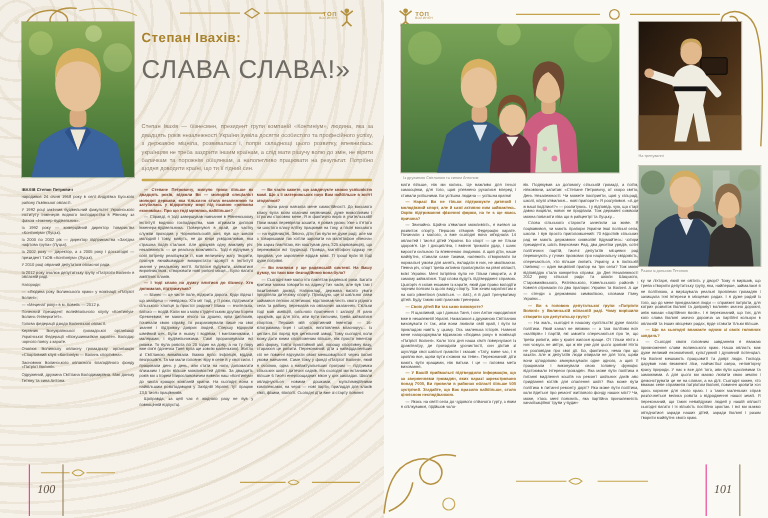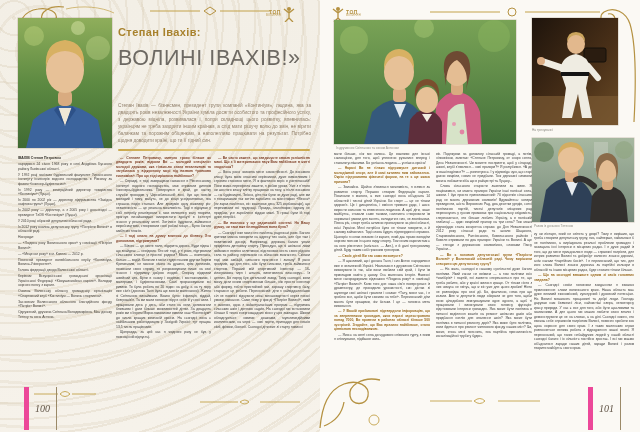--- a/index.html
+++ b/index.html
@@ -28,21 +28,21 @@
   .caption{font-size:3.2px;color:#8c8a82;}
   
   .photo{display:block;box-shadow:0 0 0 .5px rgba(120,100,70,.35);}
   
   .logo{display:flex;align-items:center;gap:2px;color:#b59242;}
   .logo .txt{line-height:1;}
   .logo .l1{font-size:5px;font-weight:bold;letter-spacing:.5px;}
   .logo .l2{font-size:2.6px;letter-spacing:.3px;}
   
   .pageno{font-family:"Liberation Serif",serif;font-style:italic;font-size:10px;color:#5e5143;
-    padding:16px 6px;border-left:5px solid #ec4899;border-right:1px solid #9b8a68;}
+    padding:16px 6px;border-left:1px solid #ec4899;border-right:1px solid #9b8a68;}
 </style>
 </head>
 <body>
 
 <div class="spread">
   <div class="page-left-bg"></div>
   <div class="page-right-bg"></div>
 
   <svg class="abs" style="left:16px;top:3px;" width="100" height="34" viewBox="0 0 100 34">
     <path d="M4,32 C2,18 8,8 22,6 C34,4 42,10 40,16 C38,22 28,22 26,16 C24,10 32,2 48,4" fill="none" stroke="#b59242" stroke-width="1.2"></path>
@@ -97,21 +97,21 @@
     <path d="M40,90 L47,108 L54,90 Z" fill="#eee7d6"></path>
     <path d="M36,92 L47,108 L40,88 Z" fill="#2d5188"></path>
     <path d="M58,92 L47,108 L54,88 Z" fill="#2d5188"></path>
     <rect x="40" y="72" width="14" height="16" rx="5" fill="#d9ab80"></rect>
     <ellipse cx="47" cy="52" rx="19" ry="23" fill="#e7c197"></ellipse>
     <path d="M28,50 Q26,24 47,22 Q68,24 66,50 Q64,34 47,33 Q30,34 28,50 Z" fill="#d8b163"></path>
   </svg>
 
   <div class="abs kicker" style="left:118px;top:26px;">Степан Івахів:</div>
   <div class="abs title" style="left:118px;top:46px;">
-    <div>ВОЛИНІ ІВАХІВ!»</div>
+    <div>СЛАВА СЛАВА!»</div>
   </div>
   <div class="abs lead" style="left:118px;top:102px;">Степан Івахів — бізнесмен, президент групи компаній «Континіум», людина, яка за двадцять років незалежності України зуміла досягти особистого та професійного успіху, з державою міцніла, розвивалася і, попри складнощі цього розвитку, впевнилась: українцям не треба заздрити іншим країнам, а слід мати рішучу волю до змін, не вірити балачкам та порожнім обіцянкам, а наполегливо працювати на результат. Потрібно щодня доводити країні, що ти її гідний син.</div>
   <div class="abs goldrule" style="left:118px;top:149px;width:192px;"></div>
 
   <div class="abs col" style="left:18px;top:156px;width:94px;height:232px;">
     <div class="bio-name">ІВАХІВ Степан Петрович</div>
     <div>
         <p class="para bio">народився 24 січня 1968 року в селі Андріївка Буського району Львівської області.</p>
         <p class="para bio">У 1992 році закінчив будівельний факультет Українського інституту інженерів водного господарства в Рівному за фахом «інженер-будівельник».</p>
         <p class="para bio">Із 1992 року — комерційний директор товариства «Континіум» (Луцьк).</p>

